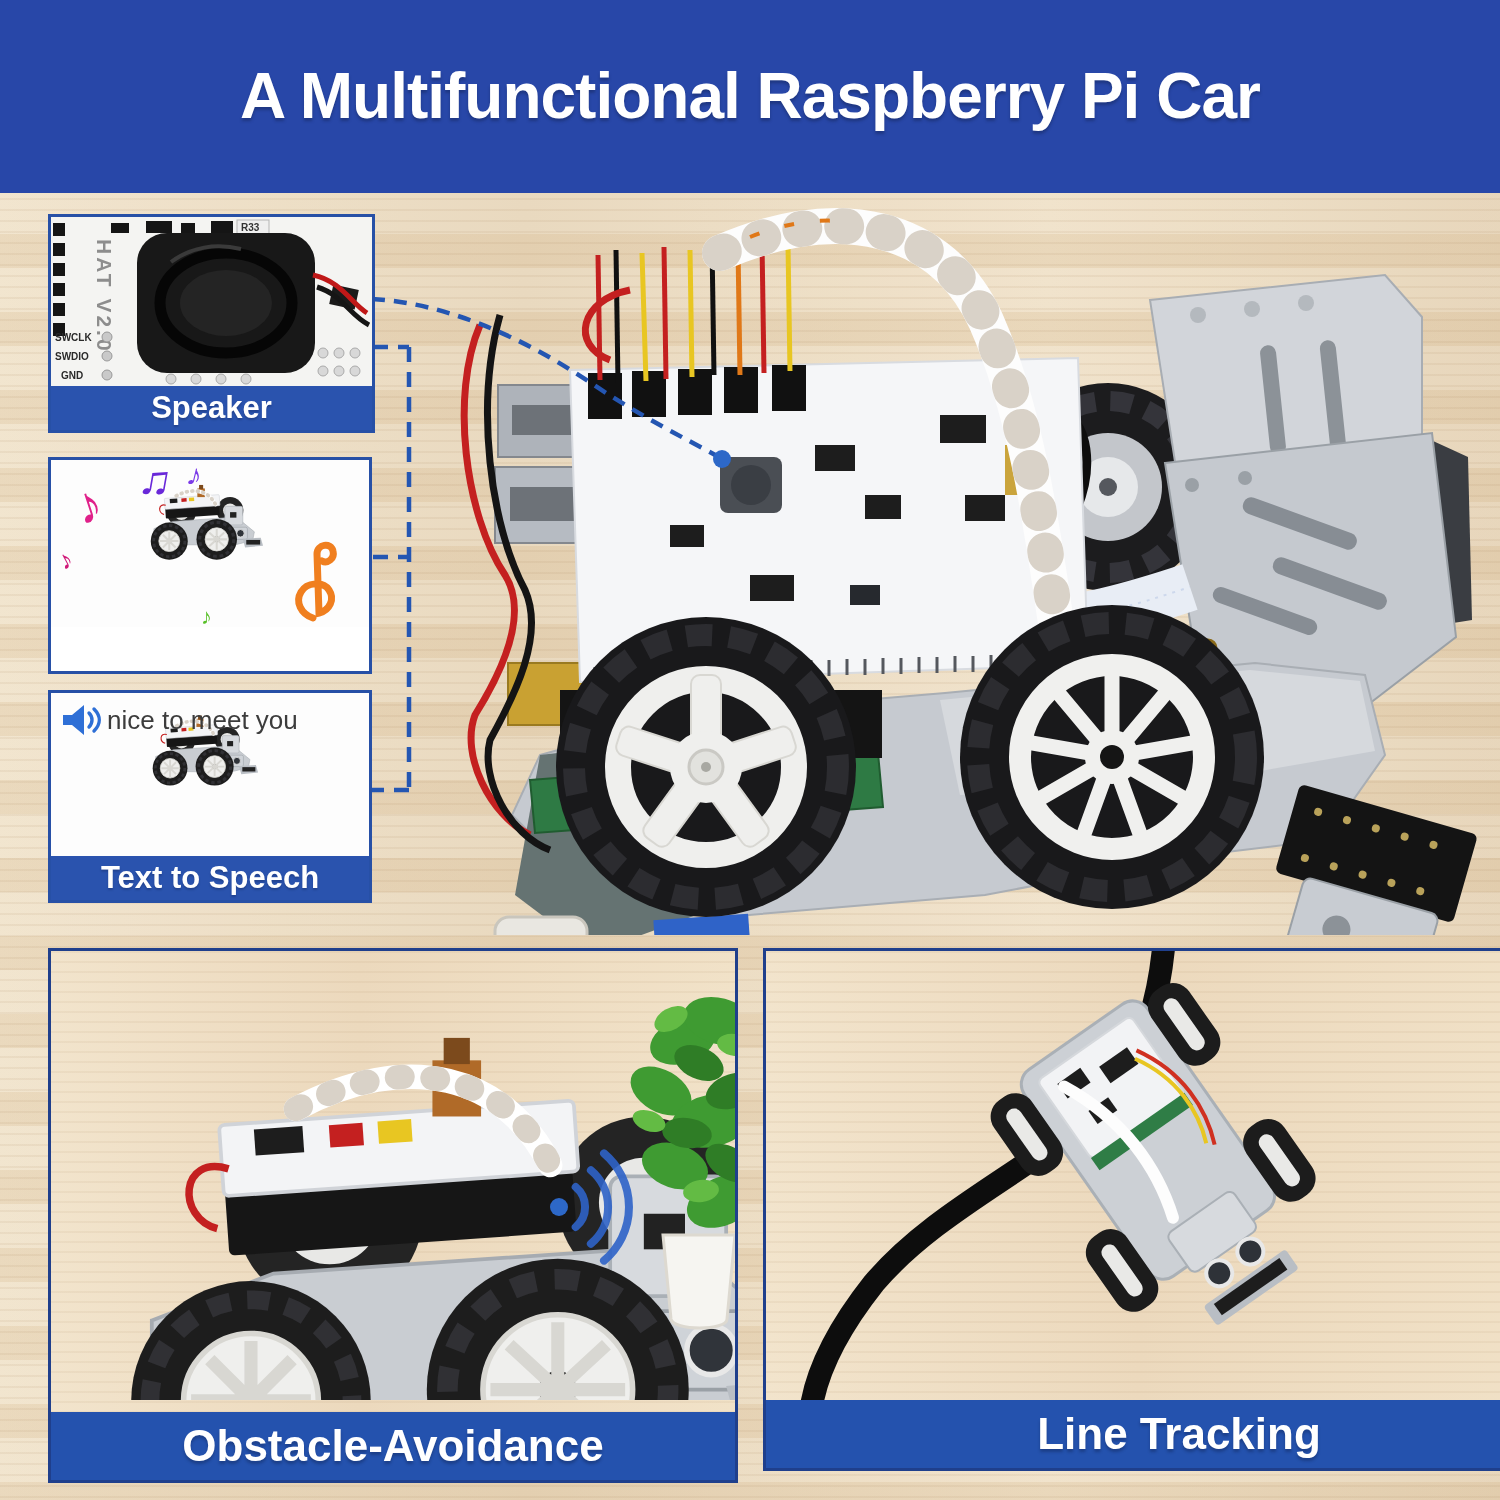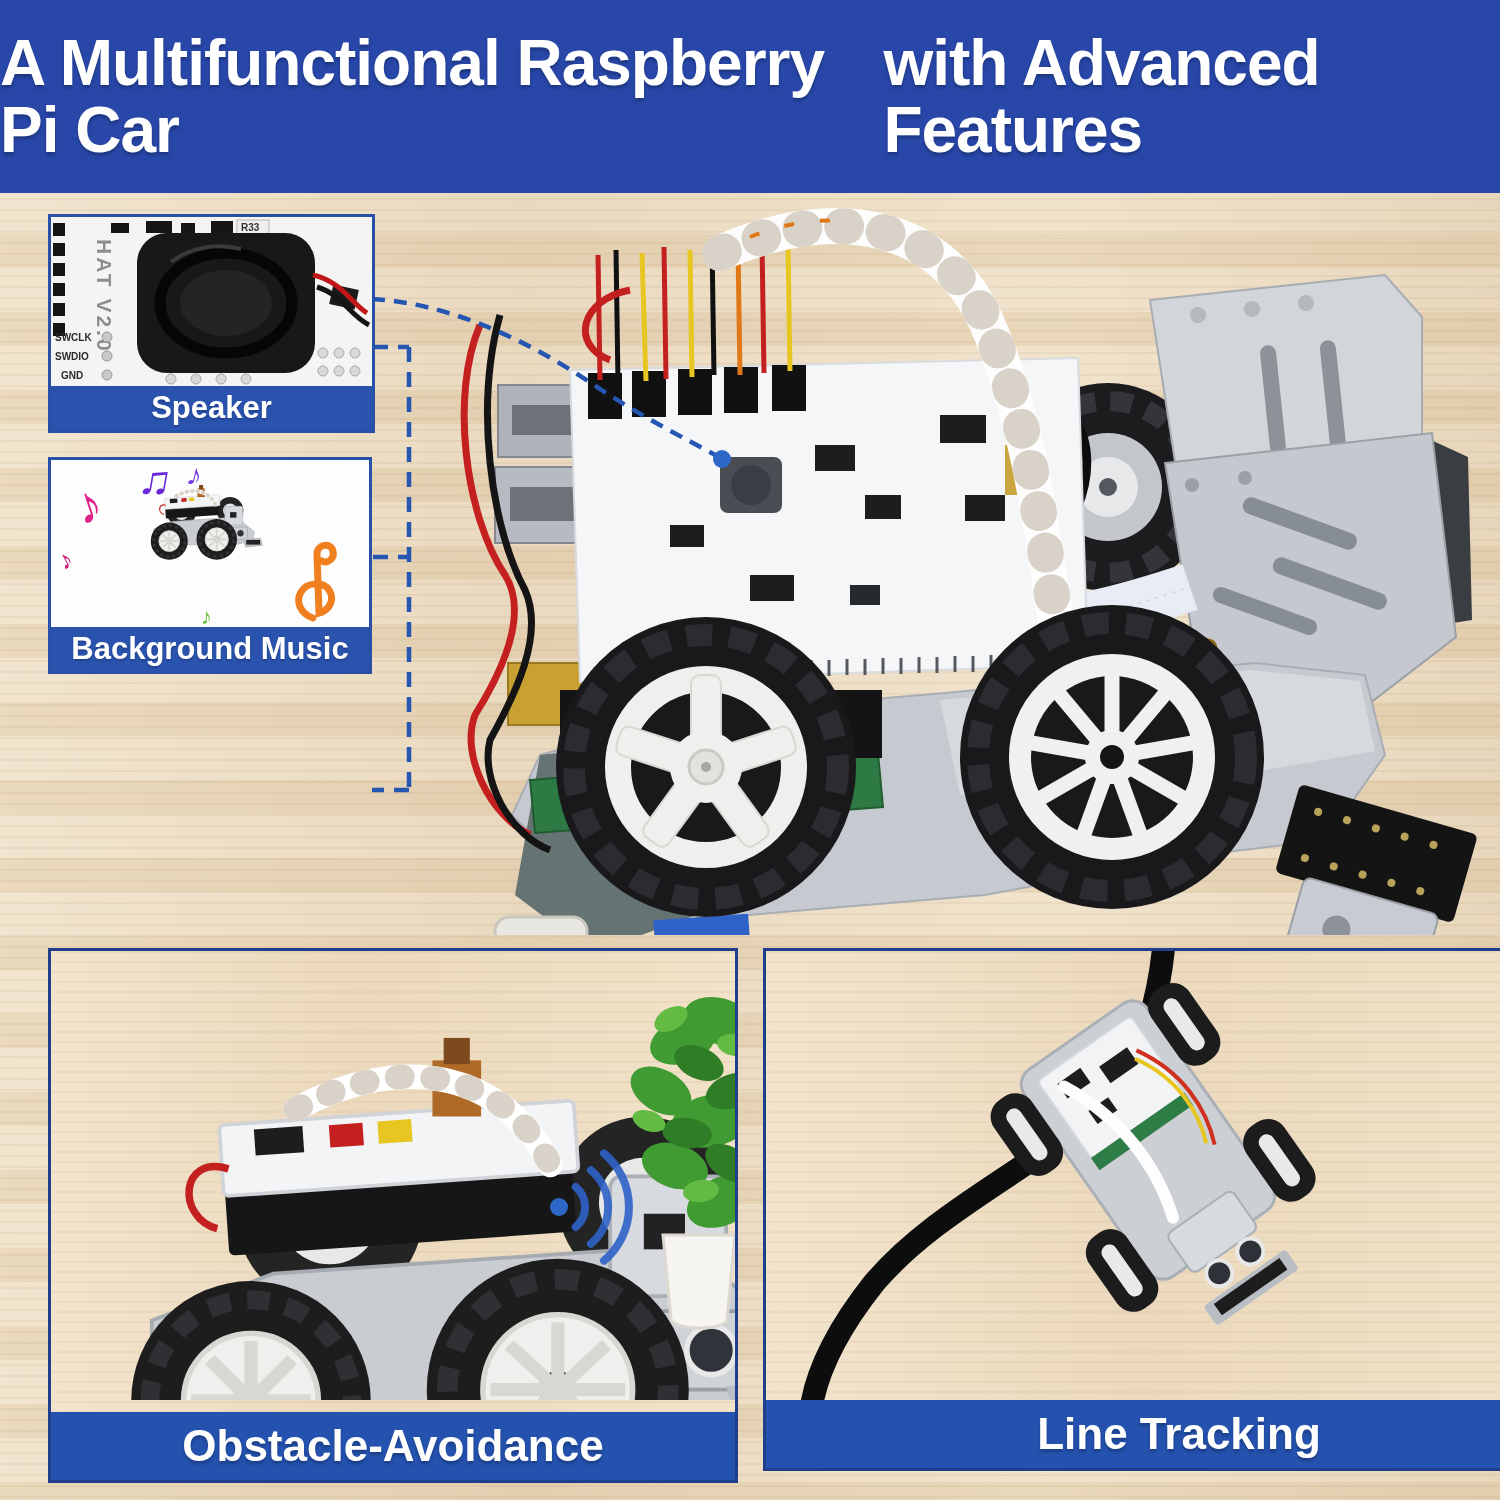--- a/index.html
+++ b/index.html
@@ -302,23 +302,34 @@
       <use href="#minicar" transform="translate(68,18) scale(0.52)"></use>
       <text x="26" y="62" font-size="52" fill="#e0218a" transform="rotate(-18 40 50)">♪</text>
       <text x="8" y="108" font-size="26" fill="#d01878" transform="rotate(-28 16 100)">♪</text>
       <text x="88" y="34" font-size="44" fill="#6928d9" transform="rotate(10 100 20)">♫</text>
       <text x="136" y="26" font-size="30" fill="#7b3ae8" transform="rotate(14 146 16)">♪</text>
       <text x="150" y="164" font-size="22" fill="#58c028">♪</text>
       <g transform="translate(248,88)">
         <path d="M14,70 C2,66 -4,54 2,44 C8,34 24,33 30,42 C36,51 31,62 20,65 L18,6 C18,-4 32,-6 34,3 C36,11 28,16 23,13" fill="none" stroke="#f07f1f" stroke-width="7" stroke-linecap="round"></path>
       </g>
     </svg>
-    <div class="plabel">Background Music</div>
-  </div>
-
+  </div>
+
+  <div class="panel" style="left:48px;top:690px;width:324px;height:213px;">
+    <svg width="318" height="163" viewBox="0 0 318 163">
+      <rect width="318" height="163" fill="#fdfdfd"></rect>
+      <use href="#minicar" transform="translate(70,16) scale(0.50)"></use>
+      <g transform="translate(12,12)">
+        <polygon points="0,10 9,10 21,0 21,30 9,20 0,20" fill="#2e6fd6"></polygon>
+        <path d="M26,8 C30,12 30,18 26,22 M31,4 C38,11 38,19 31,26" fill="none" stroke="#2e6fd6" stroke-width="3.4" stroke-linecap="round"></path>
+      </g>
+      <text x="56" y="36" font-size="26" fill="#3c3c3c">nice to meet you</text>
+    </svg>
+    <div class="plabel">Text to Speech</div>
+  </div>
 
   <div class="bpanel" style="left:48px;top:948px;width:690px;height:535px;">
     <svg width="684" height="449" viewBox="0 0 684 449" style="position:absolute;left:0;top:0;">
       <use href="#minicar" transform="translate(-18,42) scale(1.25)"></use>
       <g>
         <circle cx="508" cy="256" r="9" fill="#2d68c8"></circle>
         <g fill="none" stroke="#2e63c8" stroke-width="8" stroke-linecap="round" opacity="0.9">
           <path d="M524.7,236 A26,26 0 0 1 524.7,276"></path>
           <path d="M539.9,219.2 A48,48 0 0 1 539.9,292.8"></path>
           <path d="M553,202.4 A70,70 0 0 1 553,309.6"></path>
@@ -381,21 +392,20 @@
         <circle cx="180" cy="334" r="13" fill="#2e3238" stroke="#e8e8e8" stroke-width="4"></circle>
         <rect x="110" y="352" width="100" height="24" rx="4" fill="#b9bec4"></rect>
         <rect x="120" y="356" width="80" height="14" fill="#1d1d1d"></rect>
       </g>
     </svg>
     <div class="blabel">Line Tracking</div>
   </div>
 
   <div class="banner">
     <div>A Multifunctional Raspberry Pi Car</div>
-    <div>with Advanced Features</div>
   </div>
 
   <svg width="0" height="0" style="position:absolute;" aria-hidden="true">
     <defs>
       <symbol id="minicar" viewBox="0 0 440 300" overflow="visible">
         <g>
           <circle cx="150" cy="118" r="50" fill="#242424"></circle>
             <circle cx="150" cy="118" r="27" fill="#e8e8e6"></circle>
             <circle cx="150" cy="118" r="8" fill="#9a9a96"></circle>
           <circle cx="318" cy="112" r="46" fill="#242424"></circle>

